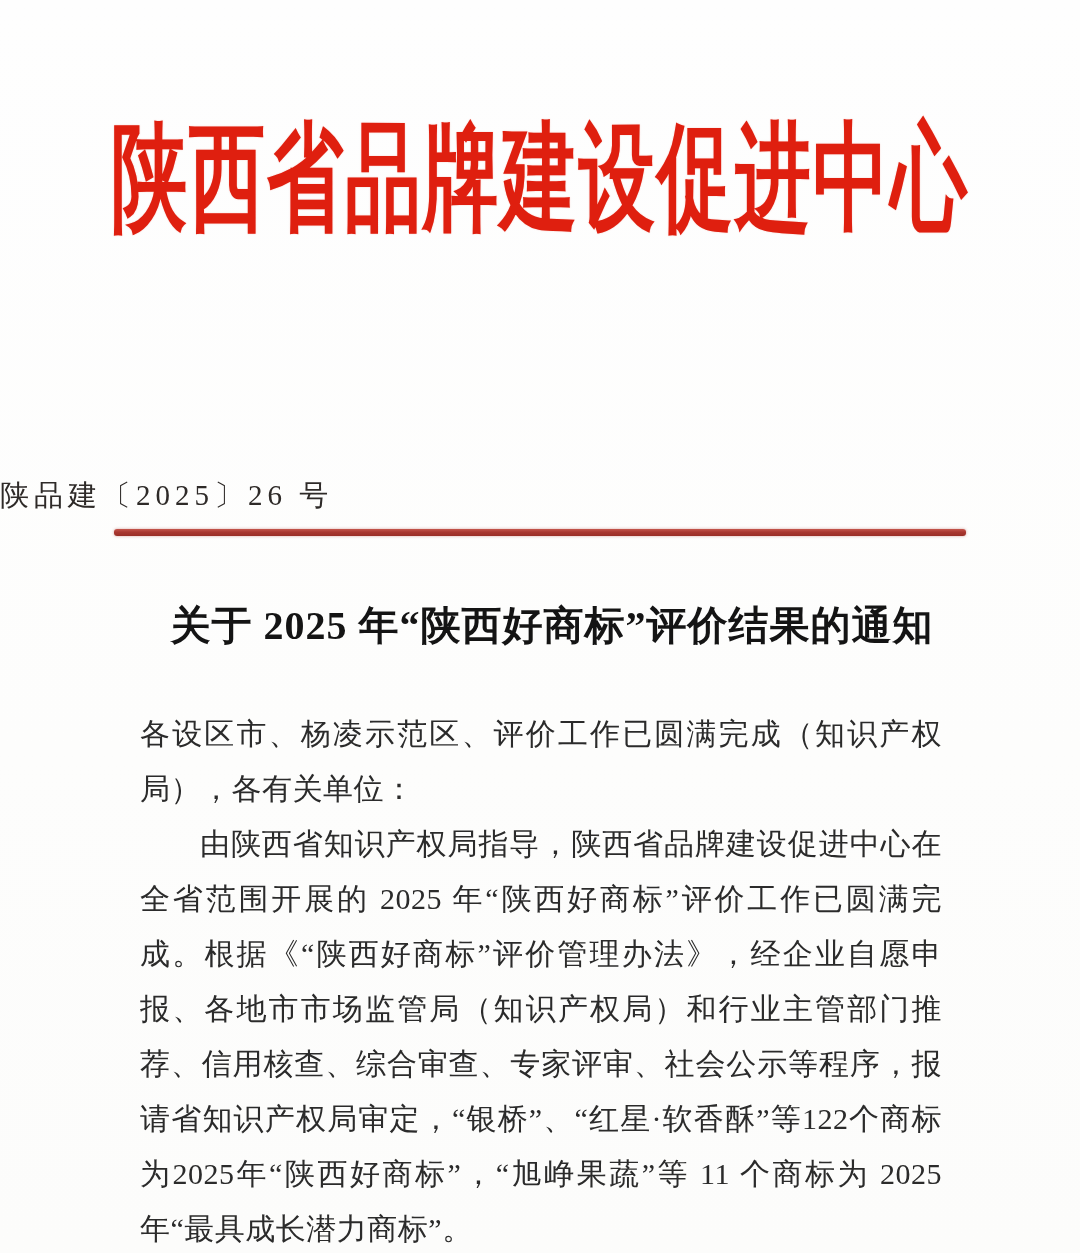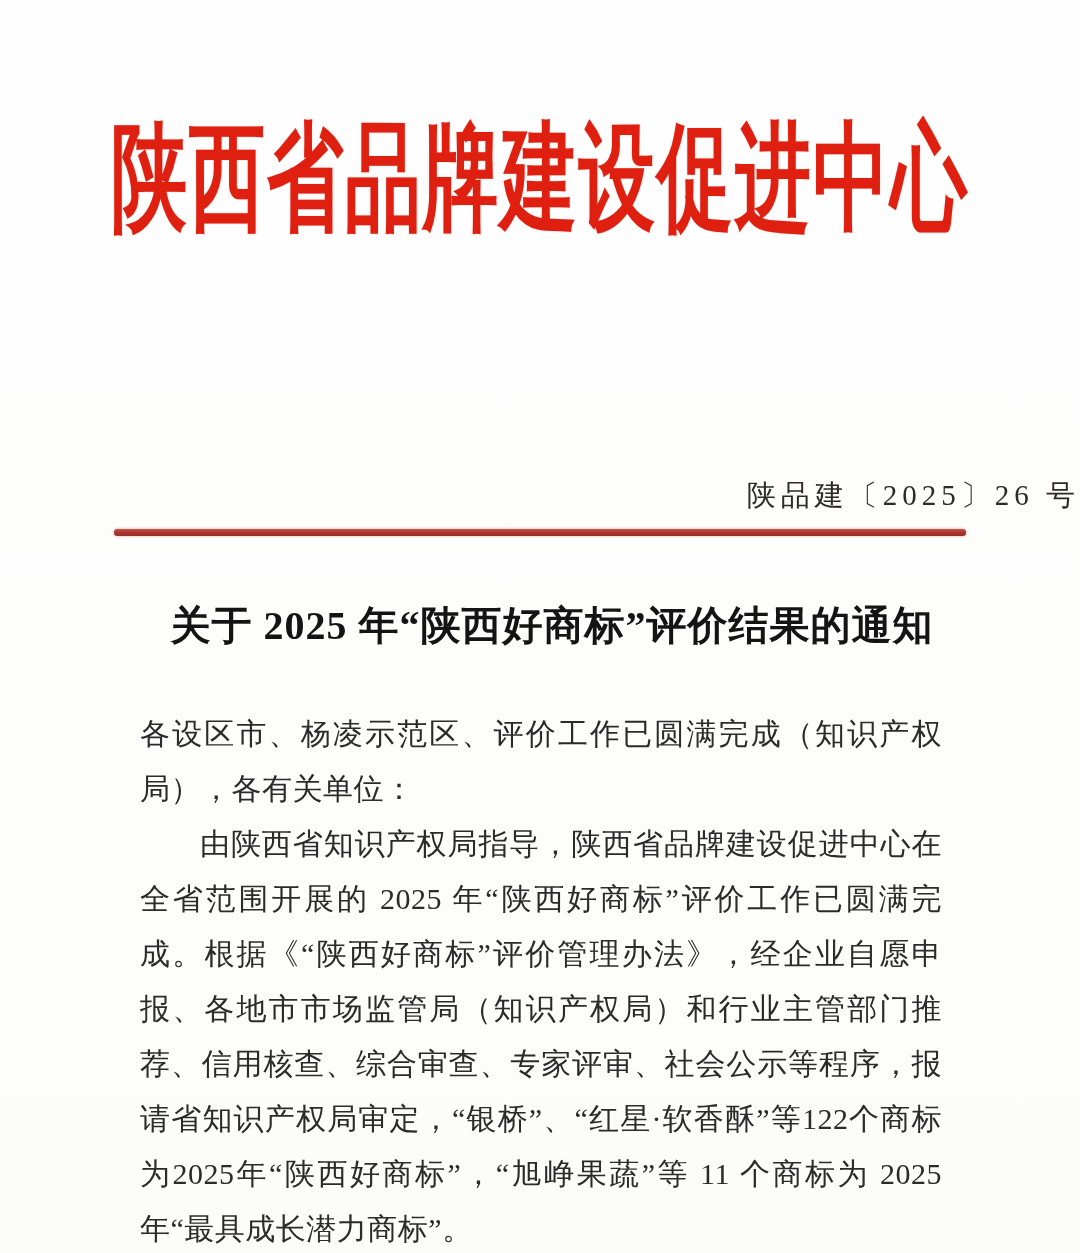--- a/index.html
+++ b/index.html
@@ -37,21 +37,21 @@
     transform: scaleY(1.55);
     transform-origin: center center;
     text-shadow: 0 0 1px rgba(223, 31, 15, 0.35);
   }
 
   .doc-number {
     position: absolute;
     top: 476px;
     left: 0;
     width: 100%;
-    text-align: right;
+    text-align: left;
     font-size: 29px;
     letter-spacing: 5px;
     color: #2e2a28;
   }
 
   .red-divider {
     position: absolute;
     top: 529px;
     left: 114px;
     width: 852px;

